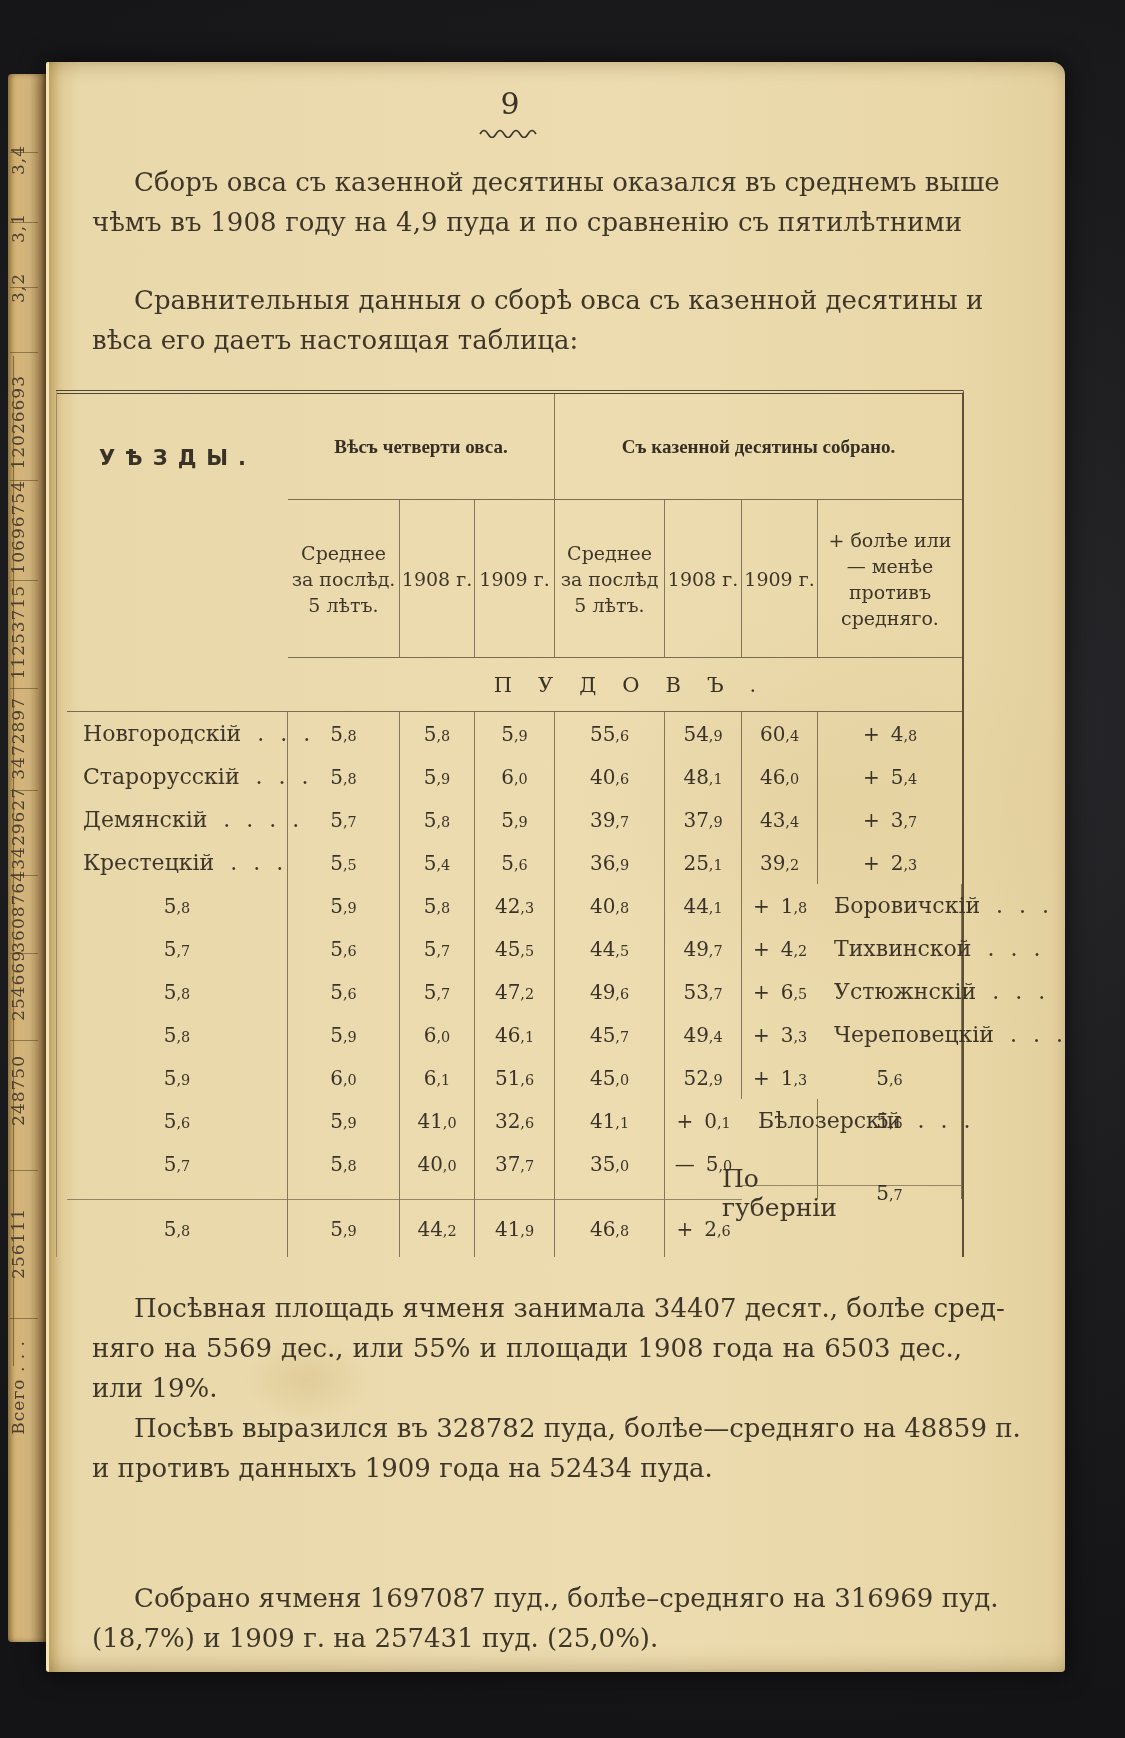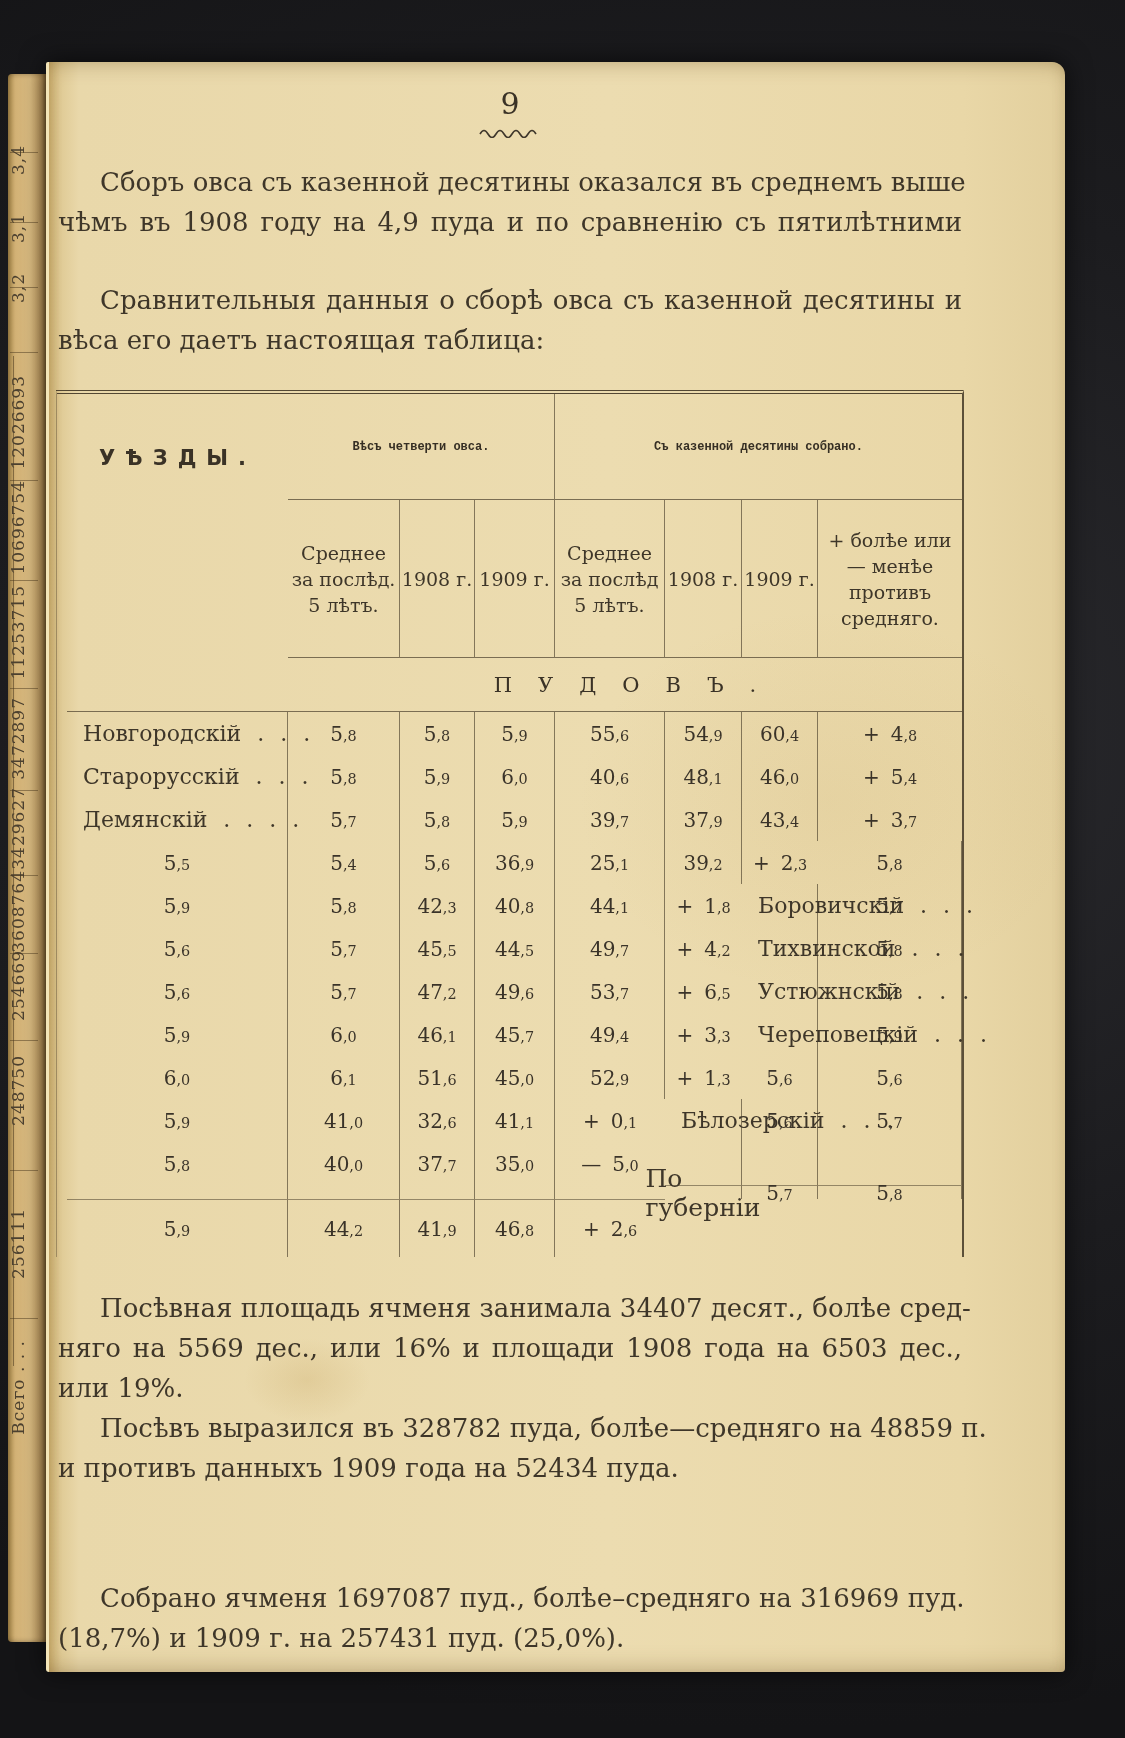--- a/index.html
+++ b/index.html
@@ -29,21 +29,21 @@
       radial-gradient(90px 60px at 258px 1318px, rgba(176,133,52,.16), rgba(176,133,52,0) 70%),
       radial-gradient(340px 260px at 780px 740px, rgba(166,126,48,.07), rgba(166,126,48,0) 75%),
       linear-gradient(90deg,#cdb071 0px,#e0cb96 12px,#e9d8aa 30px,#ecdcb0 55%,#e9d7a7 90%,#e2cf9d 100%);
     border-radius:2px 13px 4px 3px;
     border-left:3px solid #f3e5b8;
     box-shadow:0 0 26px rgba(0,0,0,.65), inset 0 10px 22px -12px rgba(96,66,20,.45), inset 0 -14px 24px -14px rgba(96,66,20,.4);
   }
   .pageno{position:absolute;left:58px;top:86px;width:904px;text-align:center;font-size:30px;color:#3a3226;}
   .flourish{position:absolute;left:478px;top:128px;width:64px;height:10px;}
   .para{position:absolute;left:58px;width:904px;font-size:26px;color:#3e3629;}
-  .para .line{line-height:40px;text-align:justify;text-align-last:justify;white-space:nowrap;}
+  .para .line{line-height:40px;text-align:justify;text-align-last:justify;white-space:nowrap;margin-left:34px;}
   .para .line.first{text-indent:42px;}
   .para .line.last{text-align-last:left;white-space:normal;}
   #p1{top:162px;} #p2{top:280px;} #p3{top:1288px;} #p4{top:1408px;} #p5{top:1578px;}
   
   .ov-table{
     position:absolute;left:56px;top:390px;
     display:grid;
     grid-template-columns:221px 112px 75px 80px 110px 77px 76px 144px;
     grid-template-rows:106px 158px 54px repeat(11,43px) 14px 58px;
     border-top:4px double rgba(58,47,31,.85);
@@ -54,21 +54,21 @@
   .ov-table > div{box-sizing:border-box;}
   .bline{border-bottom:1px solid rgba(62,51,34,.65);}
   .br{border-right:1px solid rgba(62,51,34,.6);}
   .th-uezdy{
     grid-column:1;grid-row:1/4;display:flex;justify-content:center;align-items:flex-start;
     padding-top:52px;font-family:"DejaVu Sans",sans-serif;font-weight:bold;font-size:21px;
     letter-spacing:10px;color:#3a3226;
   }
   .th-group{
     display:flex;align-items:center;justify-content:center;
-    font-family:Liberation Mono, monospace;font-weight:bold;font-size:12px;color:#362f24;
+    font-family:Liberation Serif, serif;font-weight:bold;font-size:19px;color:#362f24;
   }
   .g1{grid-column:2/5;grid-row:1;}
   .g2{grid-column:5/9;grid-row:1;text-align:center;}
   .th-sub{
     grid-row:2;display:flex;align-items:center;justify-content:center;text-align:center;
     font-size:19px;line-height:26px;white-space:pre-line;color:#3e3629;
   }
   .th-units{
     grid-column:2/9;grid-row:3;display:flex;align-items:center;justify-content:center;
     font-size:21px;letter-spacing:26px;padding-left:26px;color:#3a3226;
@@ -159,20 +159,21 @@
       <div class="td-val br">46<span class="dd">,0</span></div>
       <div class="td-val"><span class="sgn">+</span>5<span class="dd">,4</span></div>
       <div class="td-name br">Демянскій . . . .</div>
       <div class="td-val br">5<span class="dd">,7</span></div>
       <div class="td-val br">5<span class="dd">,8</span></div>
       <div class="td-val br">5<span class="dd">,9</span></div>
       <div class="td-val br">39<span class="dd">,7</span></div>
       <div class="td-val br">37<span class="dd">,9</span></div>
       <div class="td-val br">43<span class="dd">,4</span></div>
       <div class="td-val"><span class="sgn">+</span>3<span class="dd">,7</span></div>
+      <div class="td-name br">Крестецкій . . .</div>
       <div class="td-val br">5<span class="dd">,5</span></div>
       <div class="td-val br">5<span class="dd">,4</span></div>
       <div class="td-val br">5<span class="dd">,6</span></div>
       <div class="td-val br">36<span class="dd">,9</span></div>
       <div class="td-val br">25<span class="dd">,1</span></div>
       <div class="td-val br">39<span class="dd">,2</span></div>
       <div class="td-val"><span class="sgn">+</span>2<span class="dd">,3</span></div>
       <div class="td-val br">5<span class="dd">,8</span></div>
       <div class="td-val br">5<span class="dd">,9</span></div>
       <div class="td-val br">5<span class="dd">,8</span></div>
@@ -240,21 +241,21 @@
       <div class="td-val sep-row-line br">5<span class="dd">,8</span></div>
       <div class="td-val sep-row-line br">5<span class="dd">,9</span></div>
       <div class="td-val sep-row-line br">44<span class="dd">,2</span></div>
       <div class="td-val sep-row-line br">41<span class="dd">,9</span></div>
       <div class="td-val sep-row-line br">46<span class="dd">,8</span></div>
       <div class="td-val sep-row-line"><span class="sgn">+</span>2<span class="dd">,6</span></div>
     </div>
 
   <div class="para" id="p3">
       <div class="line first">Посѣвная площадь ячменя занимала 34407 десят., болѣе сред-</div>
-      <div class="line">няго на 5569 дес., или 16% и площади 1908 года на 6503 дес.,</div>
+      <div class="line">няго на 5569 дес., или 55% и площади 1908 года на 6503 дес.,</div>
       <div class="line last">или 19%.</div>
     </div>
   <div class="para" id="p4">
       <div class="line first">Посѣвъ выразился въ 328782 пуда, болѣе—средняго на 48859 п.</div>
       <div class="line last">и противъ данныхъ 1909 года на 52434 пуда.</div>
     </div>
   <div class="para" id="p5">
       <div class="line first">Собрано ячменя 1697087 пуд., болѣе–средняго на 316969 пуд.</div>
       <div class="line last">(18,7%) и 1909 г. на 257431 пуд. (25,0%).</div>
     </div>

